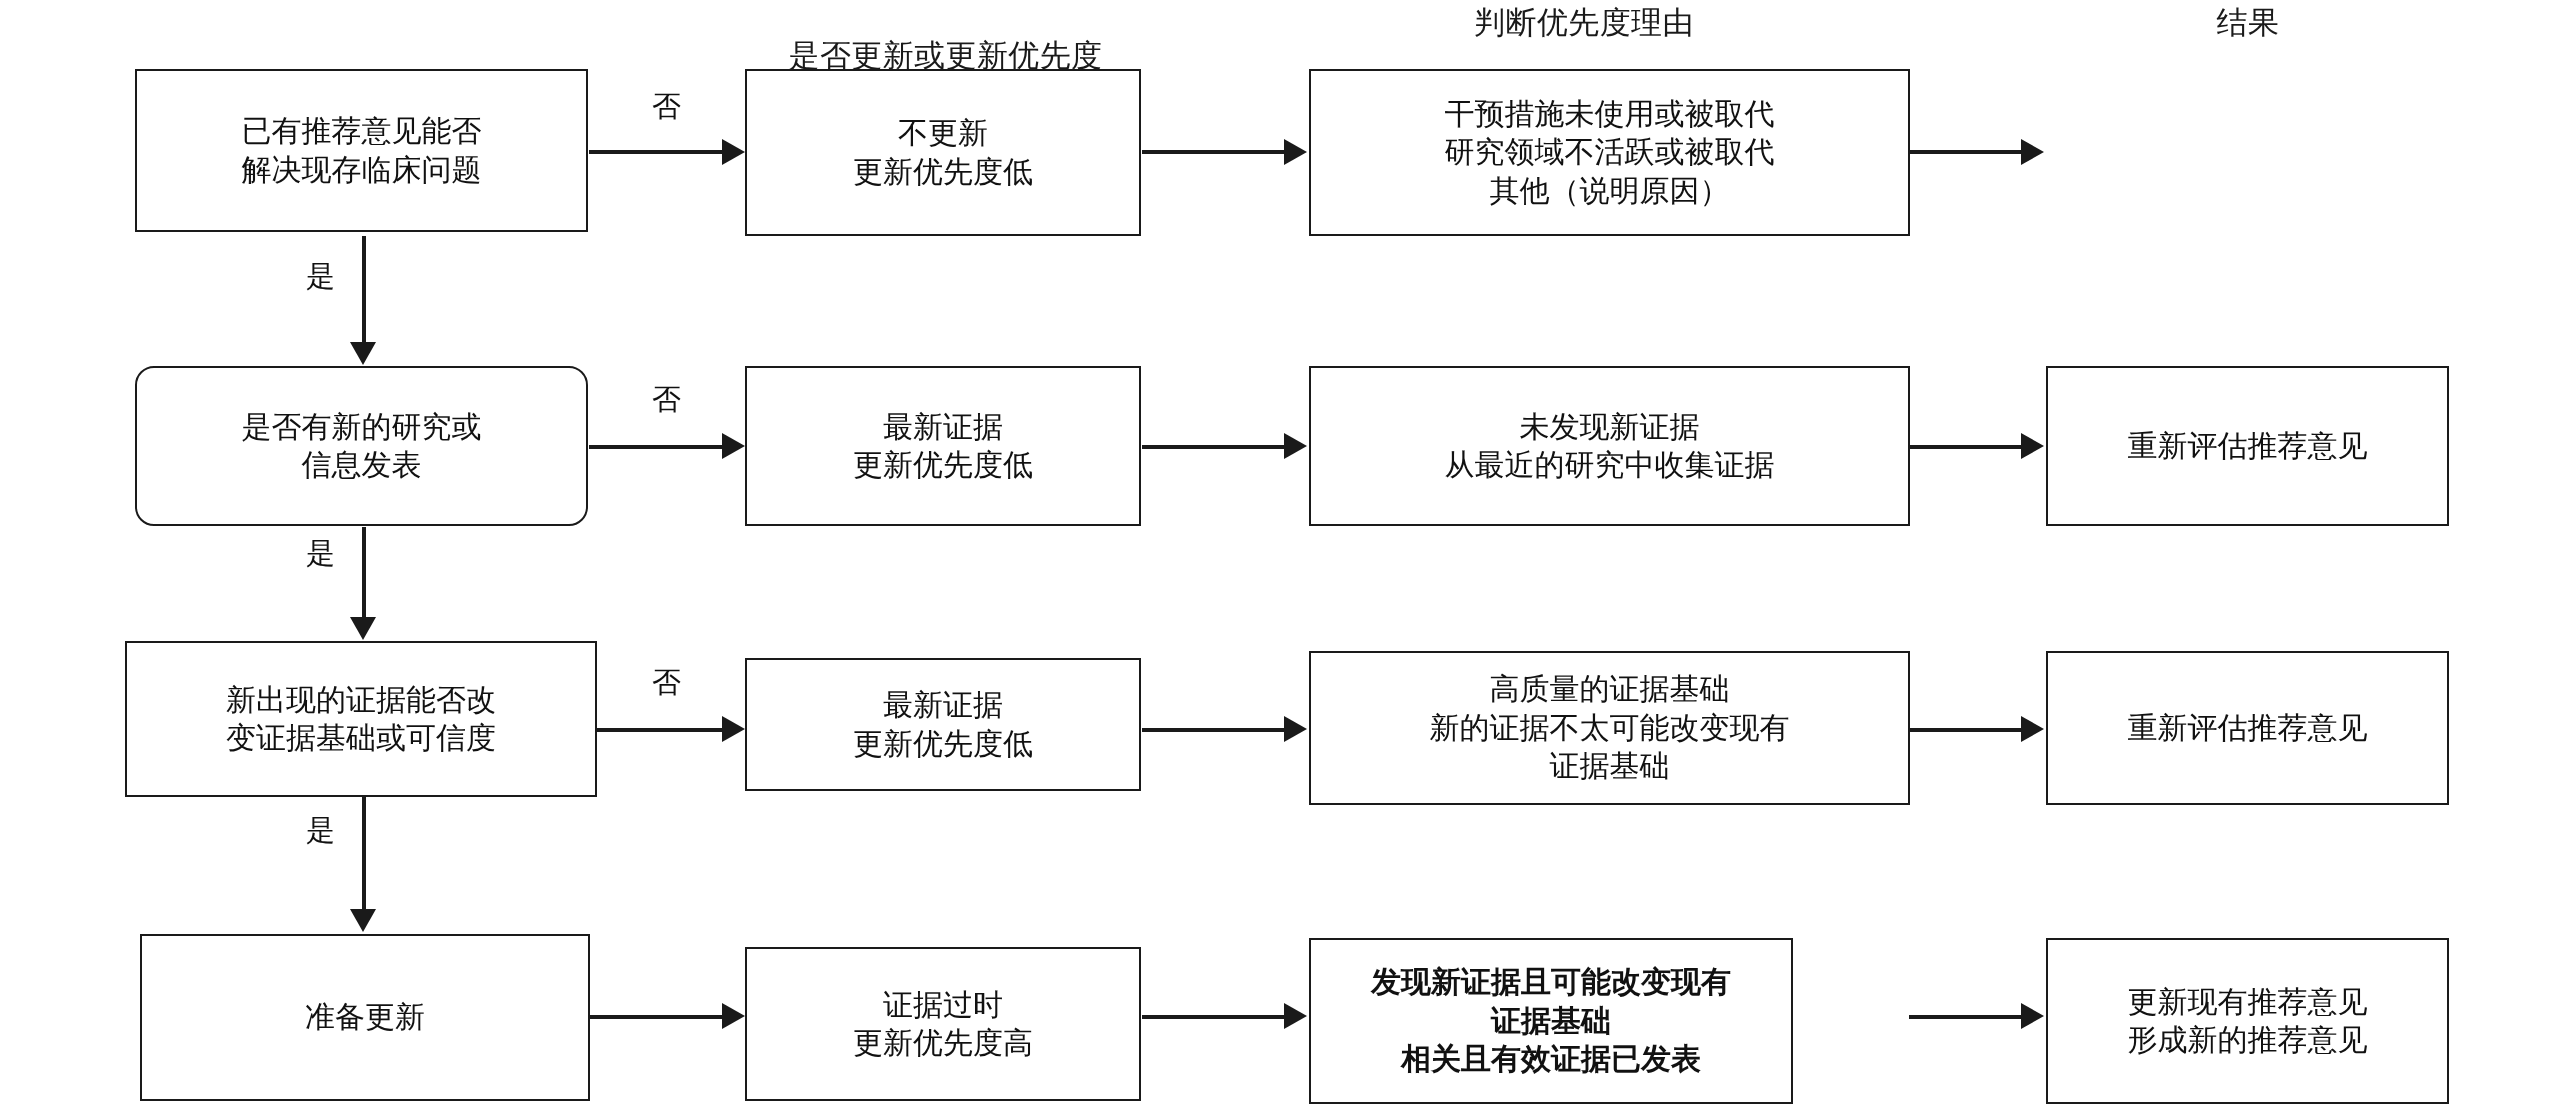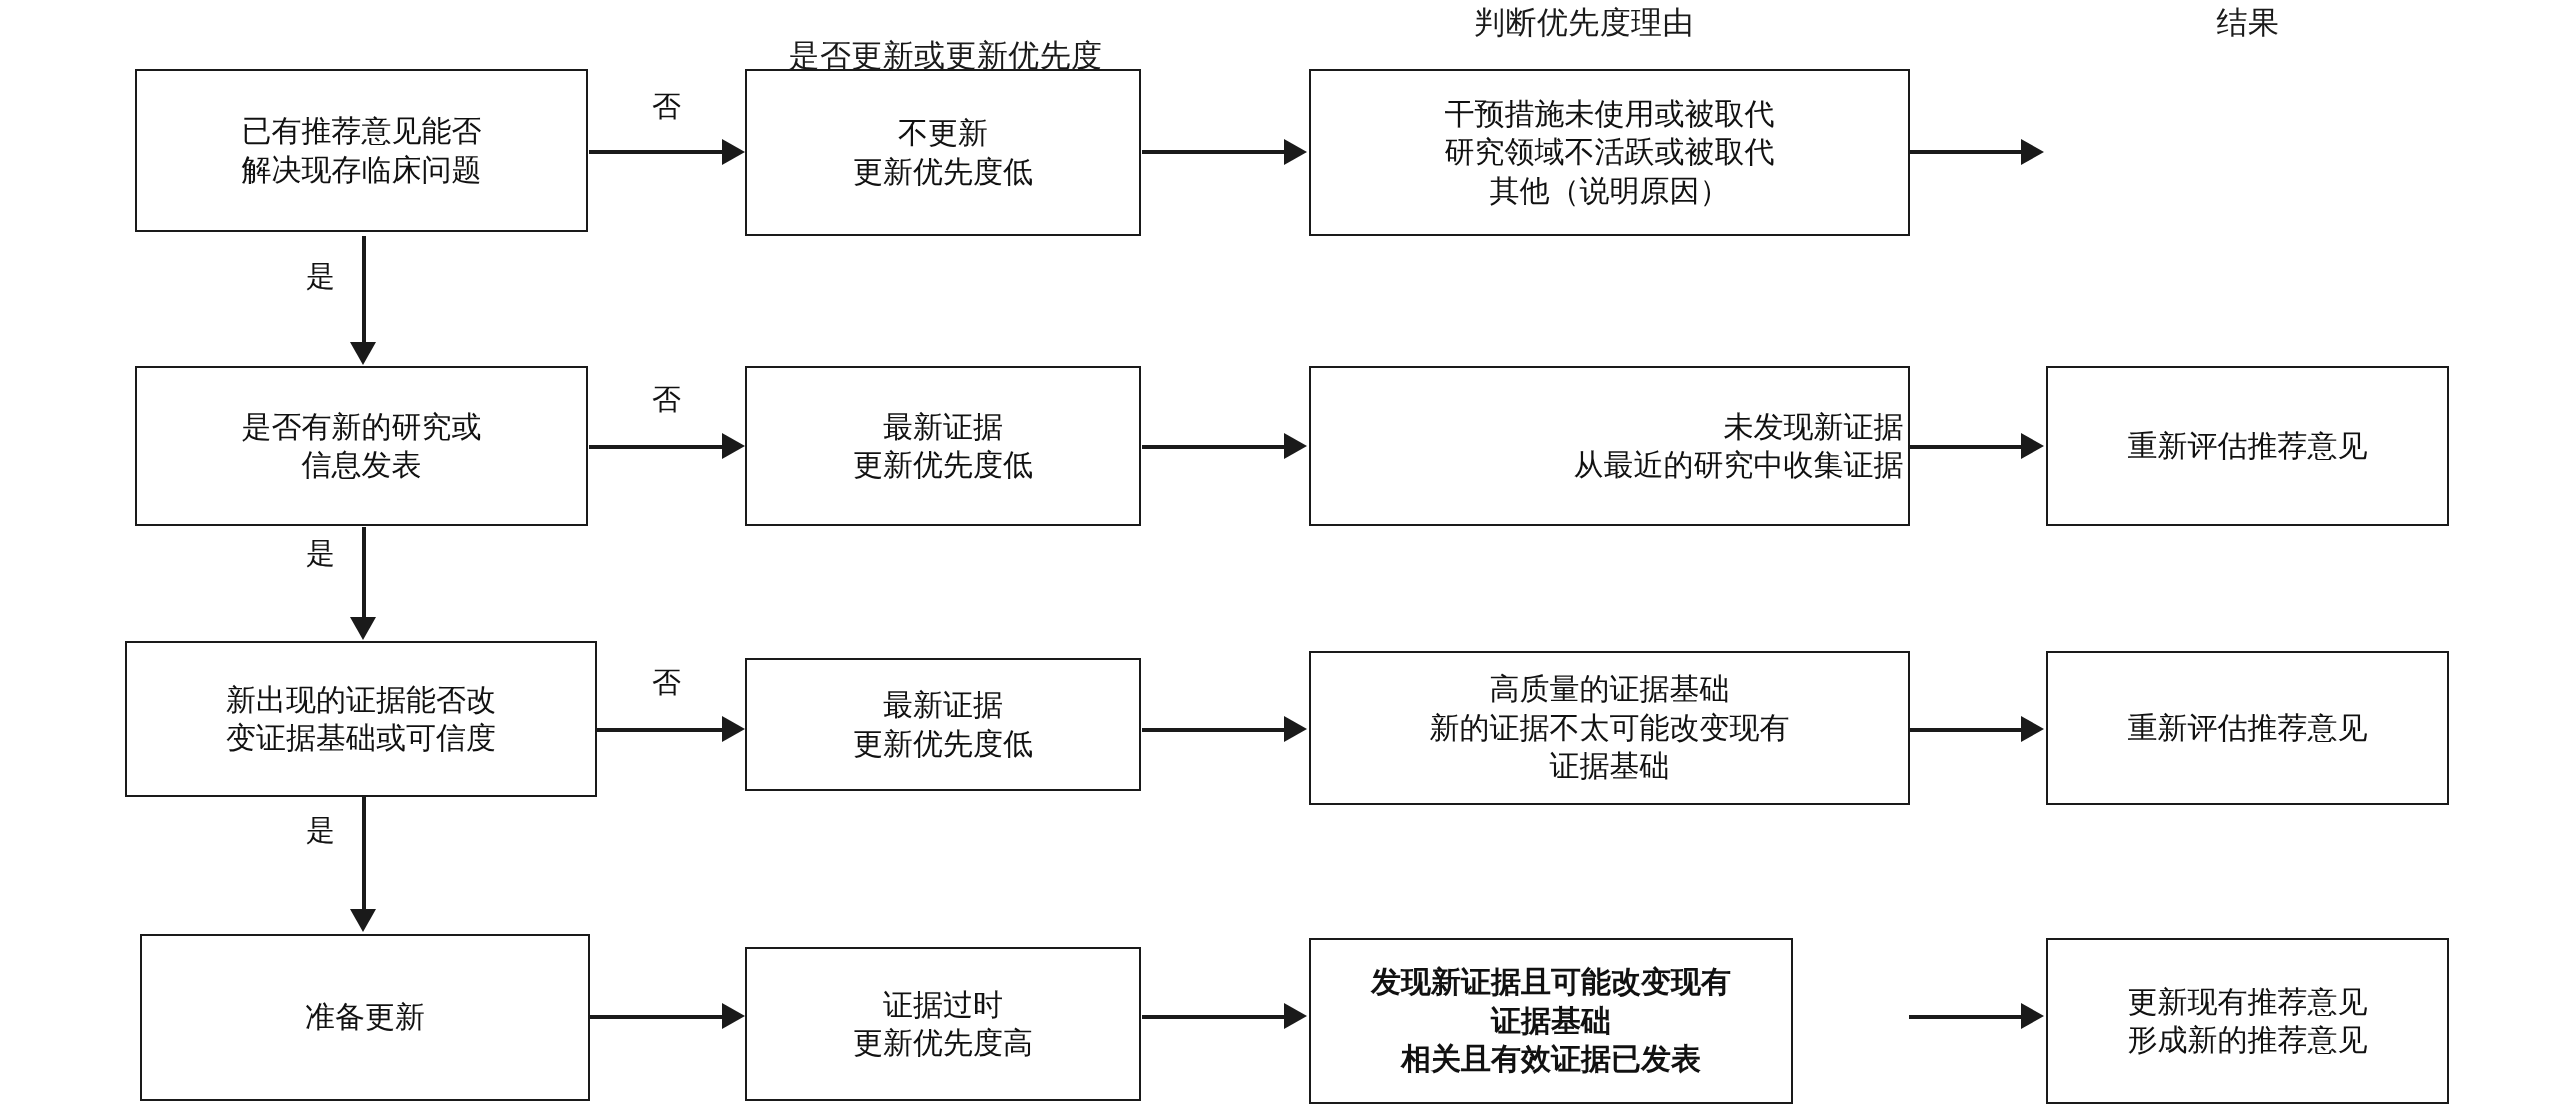--- a/index.html
+++ b/index.html
@@ -116,38 +116,38 @@
   </div>
 
   <div class="h-line" style="left:1909px; top:150px; width:113px;"></div>
   <div class="h-arrow-head" style="left:2021px; top:139px;"></div>
 
 
   <div class="v-line" style="left:362px; top:236px; height:108px;"></div>
   <div class="v-arrow-head" style="left:350px; top:342px;"></div>
   <div class="edge-label" style="left:306px; top:262px;">是</div>
 
-  <div class="node" style="left:135px; top:366px; width:453px; height:160px;">
+  <div class="node" style="left:135px; top:366px; width:453px; height:160px;border-radius:19px;">
     <span class="ln">是否有新的研究或</span>
     <span class="ln">信息发表</span>
   </div>
 
   <div class="h-line" style="left:589px; top:445px; width:135px;"></div>
   <div class="h-arrow-head" style="left:722px; top:433px;"></div>
   <div class="edge-label" style="left:652px; top:385px;">否</div>
 
   <div class="node" style="left:745px; top:366px; width:396px; height:160px;">
     <span class="ln">最新证据</span>
     <span class="ln">更新优先度低</span>
   </div>
 
   <div class="h-line" style="left:1142px; top:445px; width:144px;"></div>
   <div class="h-arrow-head" style="left:1284px; top:433px;"></div>
 
-  <div class="node" style="left:1309px; top:366px; width:601px; height:160px;align-items:flex-end;">
+  <div class="node" style="left:1309px; top:366px; width:601px; height:160px;">
     <span class="ln">未发现新证据</span>
     <span class="ln">从最近的研究中收集证据</span>
   </div>
 
   <div class="h-line" style="left:1909px; top:445px; width:113px;"></div>
   <div class="h-arrow-head" style="left:2021px; top:433px;"></div>
 
   <div class="node" style="left:2046px; top:366px; width:403px; height:160px;">
     <span class="ln">重新评估推荐意见</span>
   </div>

